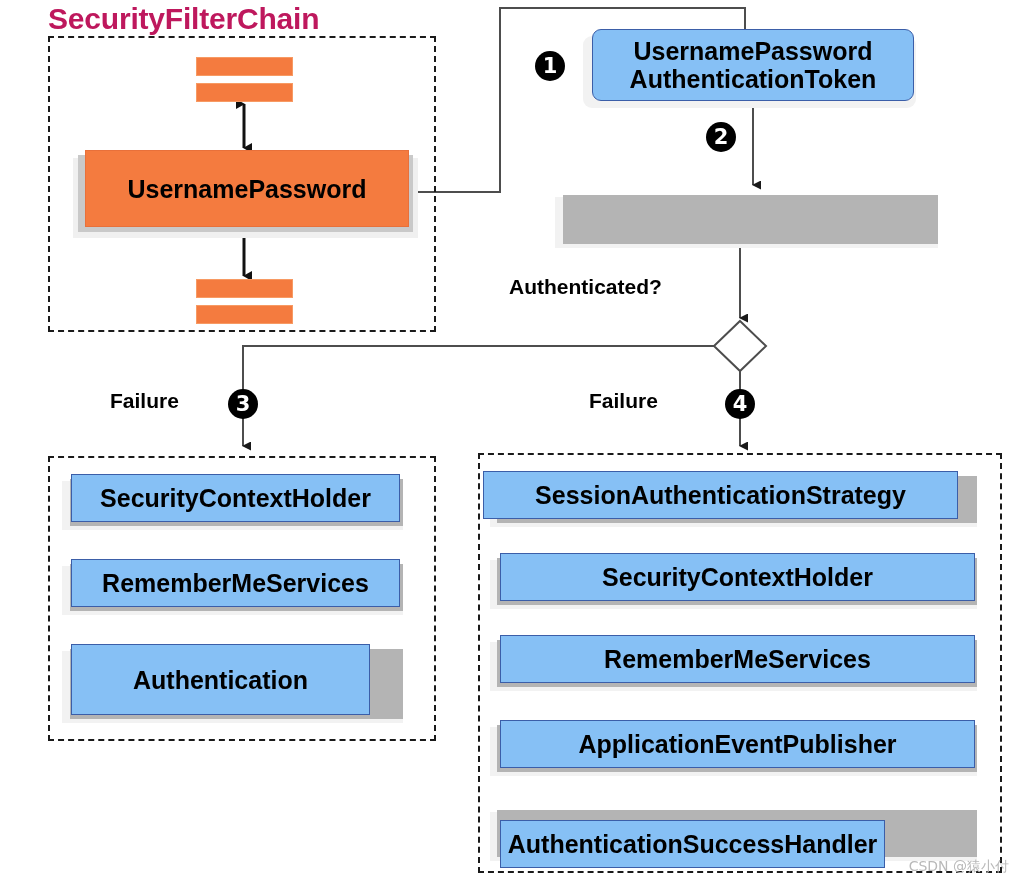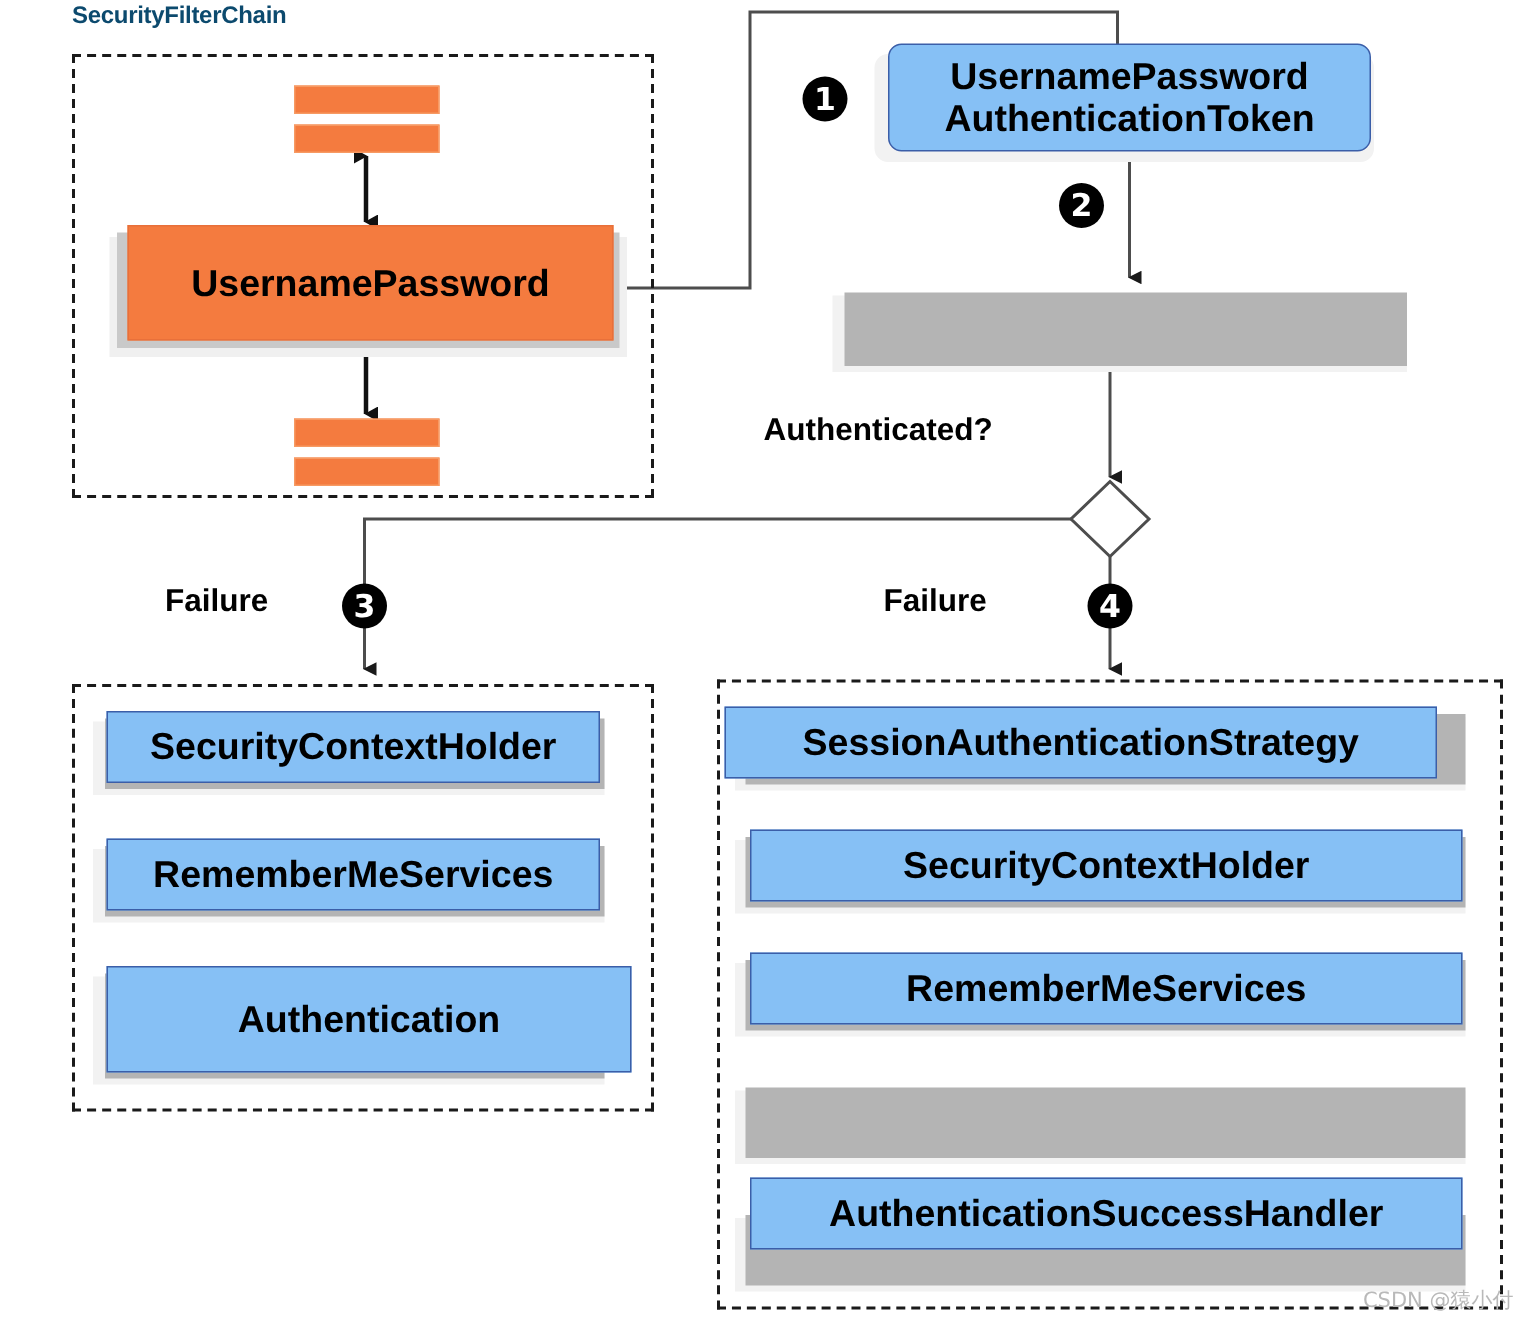--- a/index.html
+++ b/index.html
@@ -18,23 +18,23 @@
     position: absolute;
     left: 0; top: 0;
     width: 1017px;
     height: 880px;
   }
   .abs { position: absolute; }
 
   
   .chain-title {
     left: 48px; top: 2px;
-    font-size: 16px;
-    font-weight: bold;
-    color: #0c4a6e;
+    font-size: 30px;
+    font-weight: bold;
+    color: #be185d;
     letter-spacing: -0.2px;
     white-space: nowrap;
   }
   .edge-label {
     font-size: 21px;
     font-weight: bold;
     color: #000000;
     white-space: nowrap;
   }
 
@@ -227,21 +227,21 @@
   </div>
 
   <div class="abs box-shadow-light" style="left:62px; top:566px; width:341px; height:49px;"></div>
   <div class="abs box-shadow-dark" style="left:70px; top:564px; width:333px; height:47px;"></div>
   <div class="abs blue-box" style="left:71px; top:559px; width:329px; height:48px;">
     <span>RememberMeServices</span>
   </div>
 
   <div class="abs box-shadow-light" style="left:62px; top:651px; width:341px; height:72px;"></div>
   <div class="abs box-shadow-dark" style="left:70px; top:649px; width:333px; height:70px;"></div>
-  <div class="abs blue-box" style="left:71px; top:644px; width:350px; height:71px;">
+  <div class="abs blue-box" style="left:71px; top:644px; width:299px; height:71px;">
     <div>
       <div>Authentication</div>
     </div>
   </div>
 
   <div class="abs dashed-box" style="left:478px; top:453px; width:524px; height:420px;"></div>
 
   <div class="abs box-shadow-light" style="left:490px; top:478px; width:487px; height:49px;"></div>
   <div class="abs box-shadow-dark" style="left:497px; top:476px; width:480px; height:47px;"></div>
   <div class="abs blue-box" style="left:483px; top:471px; width:475px; height:48px;">
@@ -255,22 +255,25 @@
   </div>
 
   <div class="abs box-shadow-light" style="left:490px; top:642px; width:487px; height:49px;"></div>
   <div class="abs box-shadow-dark" style="left:497px; top:640px; width:480px; height:47px;"></div>
   <div class="abs blue-box" style="left:500px; top:635px; width:475px; height:48px;">
     <span>RememberMeServices</span>
   </div>
 
   <div class="abs box-shadow-light" style="left:490px; top:727px; width:487px; height:49px;"></div>
   <div class="abs box-shadow-dark" style="left:497px; top:725px; width:480px; height:47px;"></div>
+  <div class="abs blue-box" style="left:500px; top:720px; width:475px; height:48px;">
+    <span>ApplicationEventPublisher</span>
+  </div>
 
   <div class="abs box-shadow-light" style="left:490px; top:812px; width:487px; height:49px;"></div>
   <div class="abs box-shadow-dark" style="left:497px; top:810px; width:480px; height:47px;"></div>
-  <div class="abs blue-box" style="left:500px; top:785px; width:475px; height:48px;justify-content:center;">
+  <div class="abs blue-box" style="left:500px; top:820px; width:385px; height:48px;justify-content:center;">
     <span>AuthenticationSuccessHandler</span>
   </div>
 
   <div class="abs watermark">CSDN @猿小付</div>
 
 </div>
 
 </body></html>

